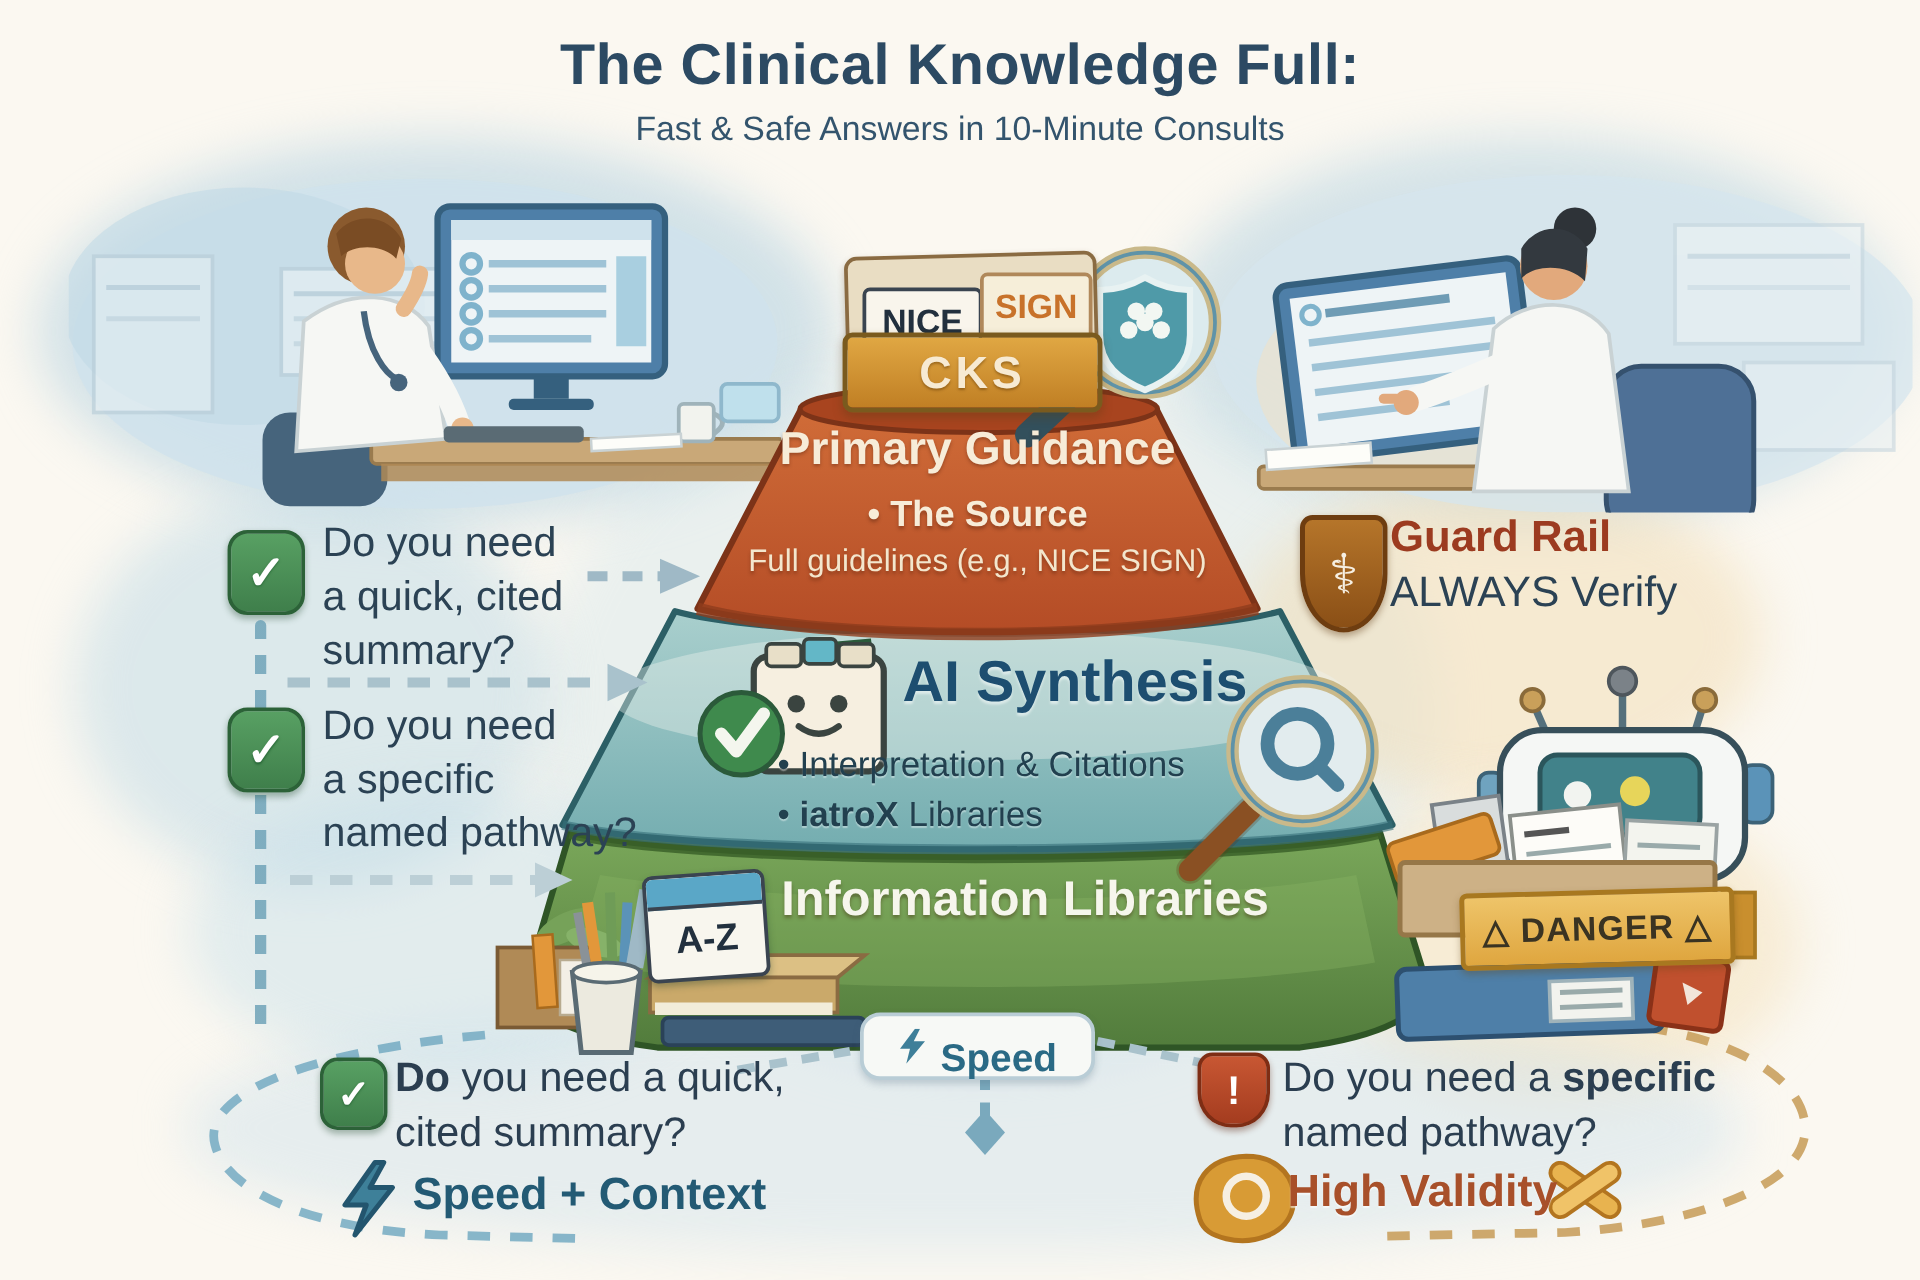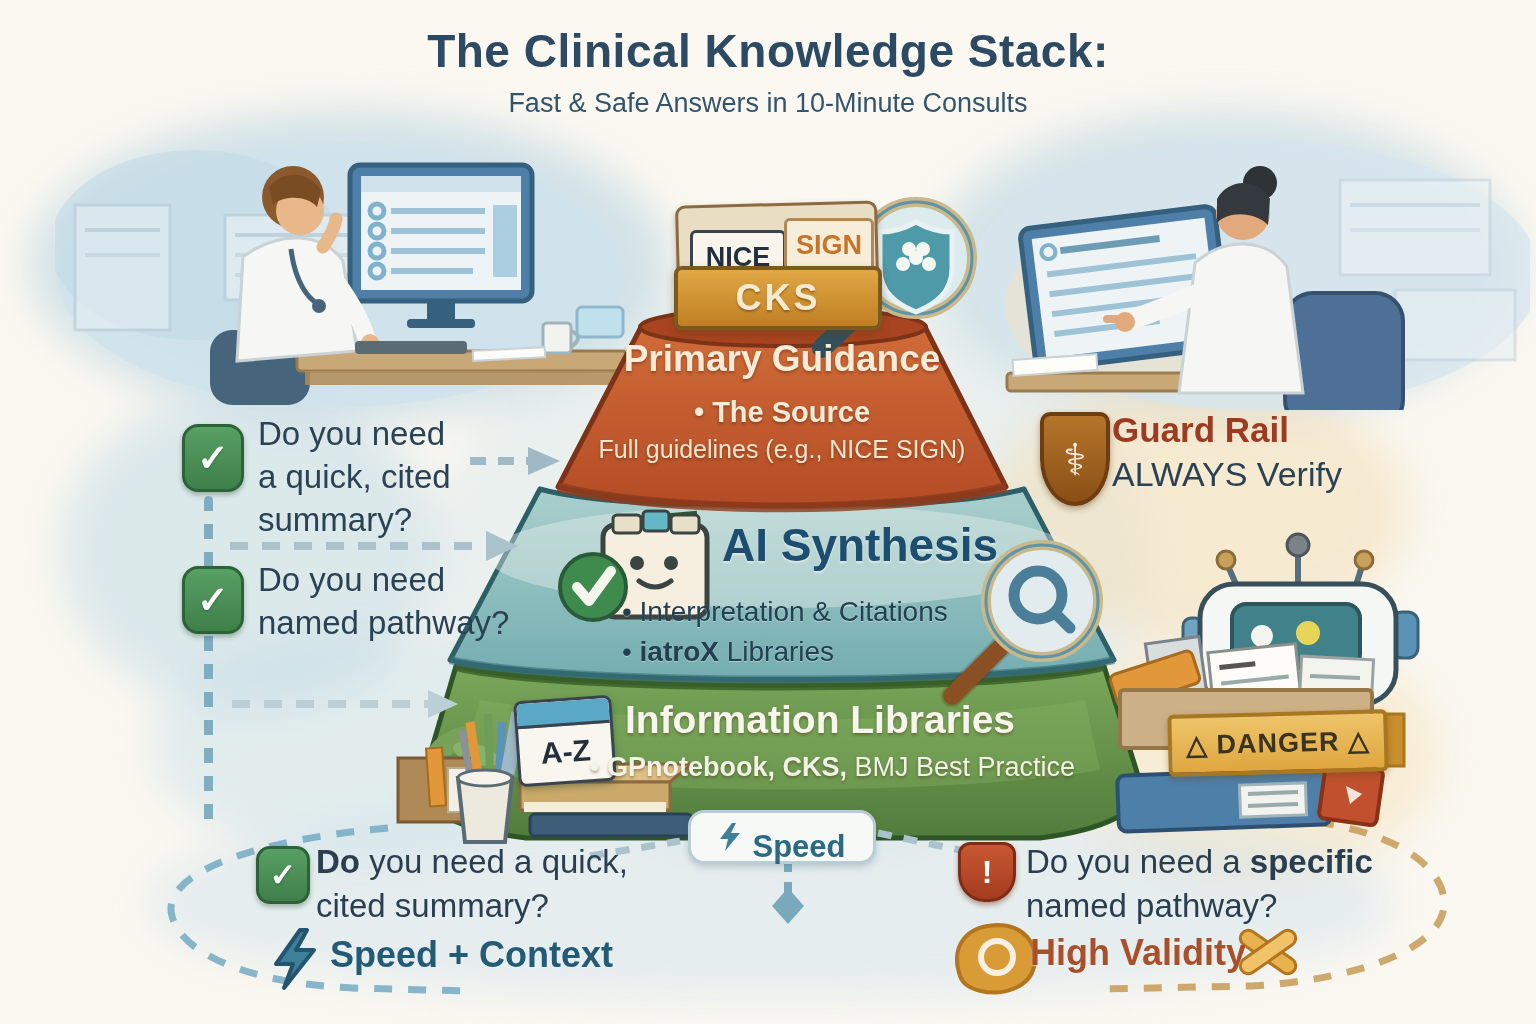--- a/index.html
+++ b/index.html
@@ -80,21 +80,21 @@
 <div class="wash" style="left:30px;top:110px;width:640px;height:310px;background:rgba(176,208,224,.55);"></div>
 <div class="wash" style="left:930px;top:110px;width:590px;height:310px;background:rgba(176,208,224,.5);"></div>
 <div class="wash" style="left:430px;top:280px;width:720px;height:580px;background:rgba(198,224,234,.32);"></div>
 <div class="wash" style="left:60px;top:390px;width:380px;height:320px;background:rgba(190,218,230,.5);"></div>
 <div class="wash" style="left:990px;top:380px;width:420px;height:260px;background:rgba(242,220,178,.5);"></div>
 <div class="wash" style="left:1060px;top:630px;width:380px;height:250px;background:rgba(244,226,190,.55);"></div>
 <div class="wash" style="left:150px;top:805px;width:1240px;height:195px;background:rgba(203,225,235,.45);border-radius:45%;"></div>
 <div class="wash" style="left:150px;top:630px;width:420px;height:230px;background:rgba(196,222,232,.45);"></div>
 
 <div class="title-block">
-  <div class="title-main">The Clinical Knowledge Stack:</div>
+  <div class="title-main">The Clinical Knowledge Full:</div>
   <div class="title-sub">Fast &amp; Safe Answers in 10-Minute Consults</div>
 </div>
 
 <svg class="abs" style="left:55px;top:125px;" width="570" height="285" viewBox="0 0 570 285">
   <ellipse cx="285" cy="150" rx="282" ry="132" fill="#cfe2ec" opacity=".8"></ellipse>
   <ellipse cx="140" cy="120" rx="145" ry="95" fill="#bfd8e6" opacity=".55"></ellipse>
   <g opacity=".65">
     <rect x="170" y="90" width="135" height="85" fill="#eaf2f5" stroke="#b8cdd8" stroke-width="3"></rect>
     <line x1="180" y1="110" x2="295" y2="110" stroke="#b8cdd8" stroke-width="4"></line>
     <line x1="180" y1="130" x2="295" y2="130" stroke="#c7d8e0" stroke-width="4"></line>
@@ -366,37 +366,37 @@
   <div class="line nowrap"><span>• </span><span class="bold">iatroX</span><span> Libraries</span></div>
 </div>
 
 <div class="az-card" style="left:516px;top:698px;width:92px;height:80px;">
   <div class="az-head"></div>
   <div class="az-label">A-Z</div>
 </div>
 
 <div class="tier-text" style="left:590px;top:698px;width:460px;">
   <div class="t3-title nowrap">Information Libraries</div>
-  <div class="t3-bullet nowrap"><span class="bold">• GPnotebook, CKS,</span><span> BMJ Best Practice</span></div>
 </div>
 
 <div class="check-badge" style="left:182px;top:424px;width:56px;height:62px;border-radius:16px;">
   <span style="font-size:38px;">✓</span>
 </div>
 <div class="q-text" style="left:258px;top:412px;">
   <div class="nowrap">Do you need</div>
   <div class="nowrap">a quick, cited</div>
   <div class="nowrap">summary?</div>
 </div>
 <div class="dotted-v" style="left:204px;top:496px;height:330px;"></div>
 <div class="check-badge" style="left:182px;top:566px;width:56px;height:62px;border-radius:16px;">
   <span style="font-size:38px;">✓</span>
 </div>
 <div class="q-text" style="left:258px;top:558px;">
   <div class="nowrap">Do you need</div>
+  <div class="nowrap">a specific</div>
   <div class="nowrap">named pathway?</div>
 </div>
 
 <div class="guard-shield" style="left:1040px;top:412px;width:62px;height:86px;">
   <span style="font-size:44px;">⚕</span>
 </div>
 <div class="guard-text" style="left:1112px;top:408px;">
   <div class="guard-title nowrap">Guard Rail</div>
   <div class="guard-line nowrap">ALWAYS Verify</div>
 </div>

